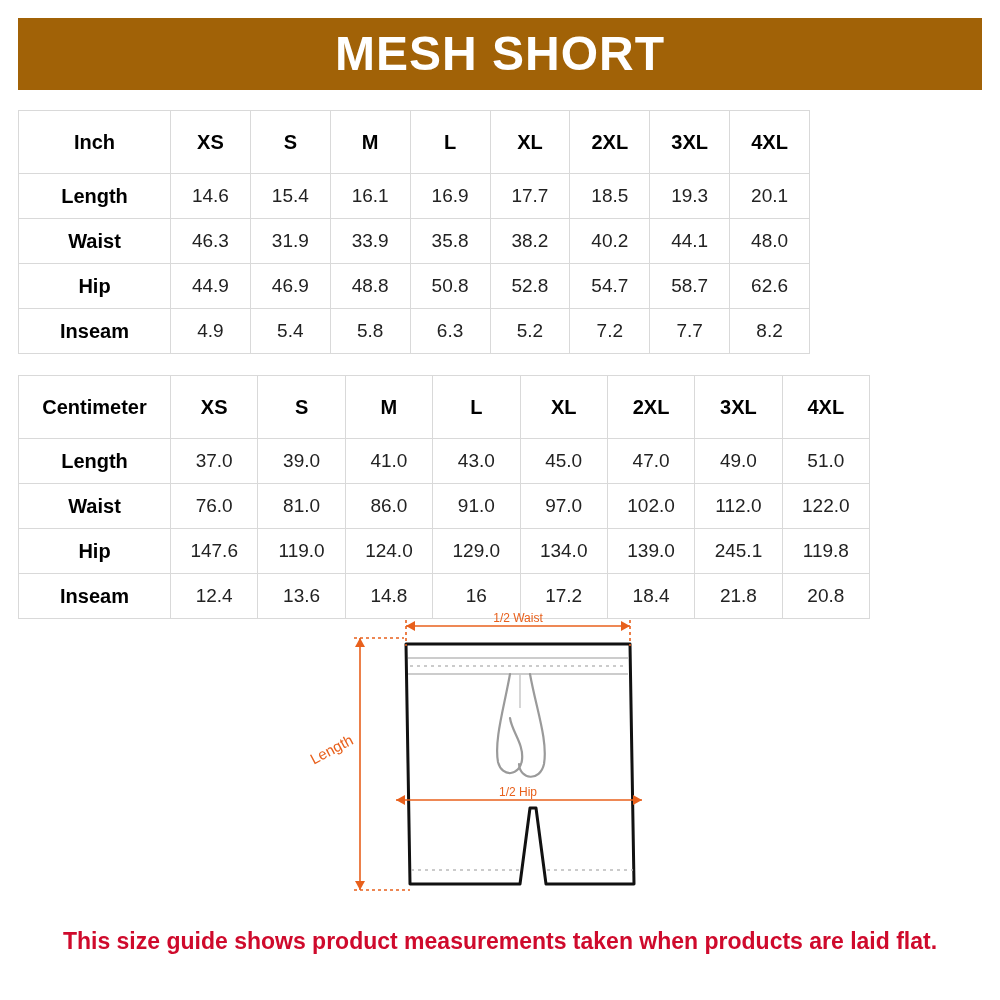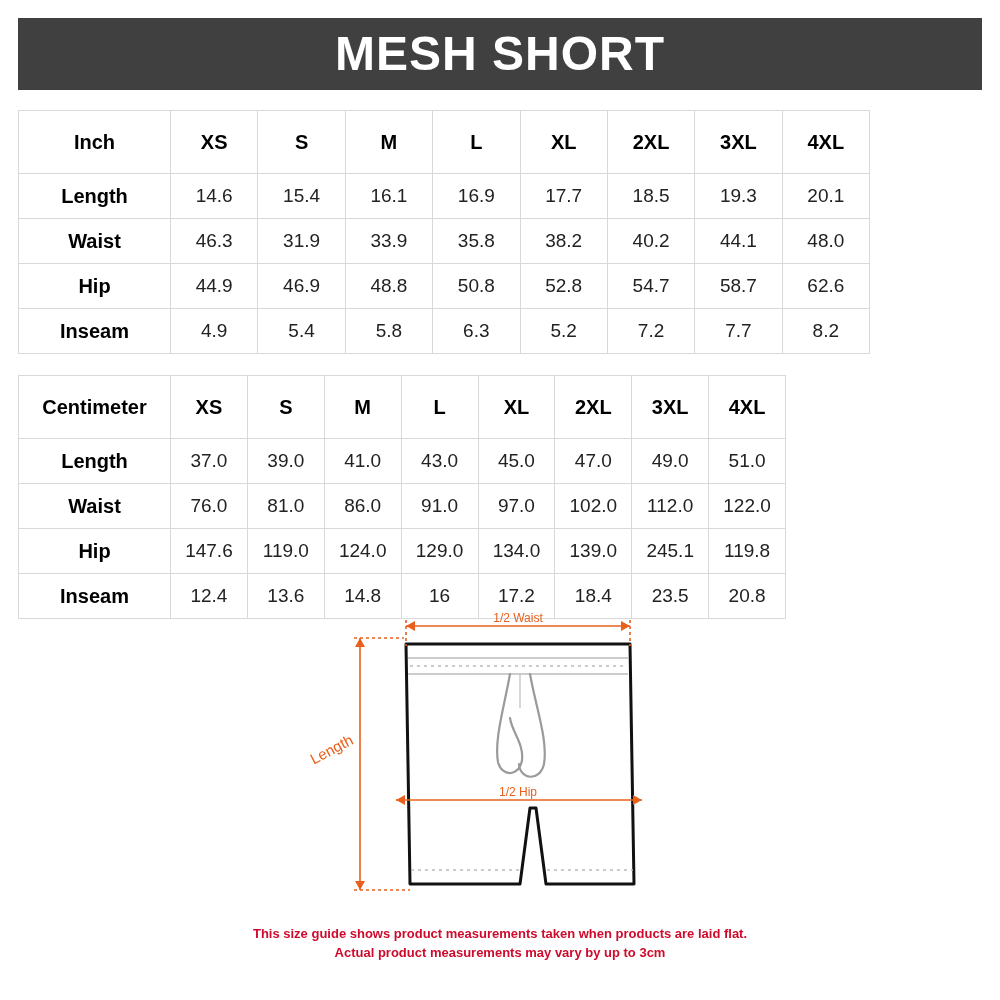--- a/index.html
+++ b/index.html
@@ -16,21 +16,21 @@
     position: relative;
   }
 
   
   .banner {
     position: absolute;
     left: 18px;
     top: 18px;
     width: 964px;
     height: 72px;
-    background: #404040;
+    background: #a16207;
     display: flex;
     align-items: center;
     justify-content: center;
   }
   .banner-title {
     color: #ffffff;
     font-size: 48px;
     font-weight: bold;
     letter-spacing: 1px;
     line-height: 1;
@@ -38,26 +38,26 @@
 
   
   .size-table {
     position: absolute;
     border-collapse: collapse;
     table-layout: fixed;
   }
   .size-table.inch {
     left: 18px;
     top: 110px;
-    width: 852px;
+    width: 792px;
   }
   .size-table.cm {
     left: 18px;
     top: 375px;
-    width: 768px;
+    width: 852px;
   }
   .size-table td, .size-table th {
     border: 1px solid #d9d9d9;
     text-align: center;
     font-size: 19px;
     color: #222222;
     font-weight: normal;
     height: 44px;
     padding: 0;
   }
@@ -85,21 +85,21 @@
   .diagram svg { display: block; }
 
   
   .footer-note {
     position: absolute;
     left: 0;
     top: 925px;
     width: 1000px;
     text-align: center;
     color: #cf0a2c;
-    font-size: 13px;
+    font-size: 23px;
     font-weight: bold;
     line-height: 1.45;
   }
 </style>
 </head>
 <body>
 
 <div class="banner">
   <div class="banner-title">MESH SHORT</div>
 </div>
@@ -233,21 +233,21 @@
       <td>119.8</td>
     </tr>
     <tr>
       <td class="row-label">Inseam</td>
       <td>12.4</td>
       <td>13.6</td>
       <td>14.8</td>
       <td>16</td>
       <td>17.2</td>
       <td>18.4</td>
-      <td>23.5</td>
+      <td>21.8</td>
       <td>20.8</td>
     </tr>
   </tbody>
 </table>
 
 <div class="diagram">
   <svg width="440" height="300" viewBox="0 0 440 300" xmlns="http://www.w3.org/2000/svg">
 
     <g fill="#ffffff" stroke="#111111" stroke-width="3" stroke-linejoin="round">
       <path d="M108,32 L332,32 L336,272 L248,272 L238,196 L232,196 L222,272 L112,272 Z"></path>
@@ -293,14 +293,13 @@
       <line x1="98" y1="188" x2="344" y2="188"></line>
       <path d="M98,188 l9,-5 l0,10 z" fill="#e8601c" stroke="none"></path>
       <path d="M344,188 l-9,-5 l0,10 z" fill="#e8601c" stroke="none"></path>
     </g>
     <text x="220" y="184" text-anchor="middle" font-family="Liberation Sans, sans-serif" font-size="12" fill="#e8601c">1/2 Hip</text>
   </svg>
 </div>
 
 <div class="footer-note">
   <div>This size guide shows product measurements taken when products are laid flat.</div>
-  <div>Actual product measurements may vary by up to 3cm</div>
 </div>
 
 </body></html>

